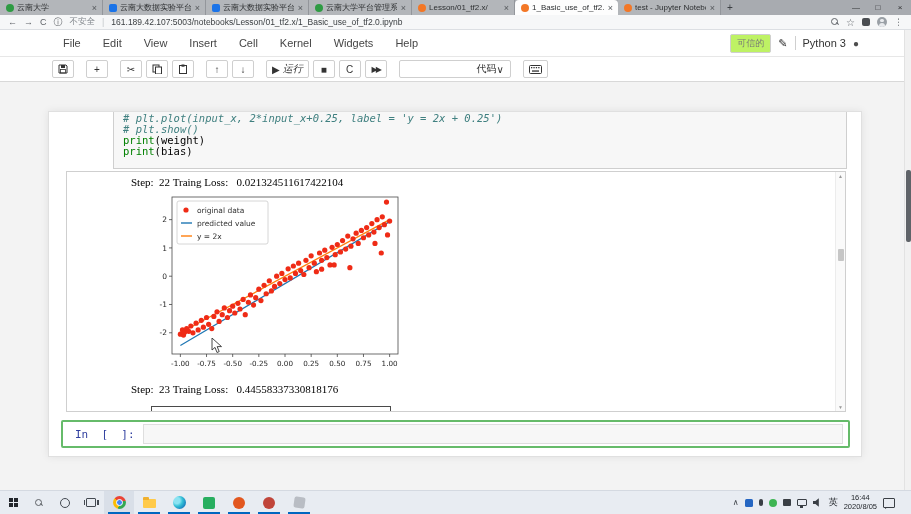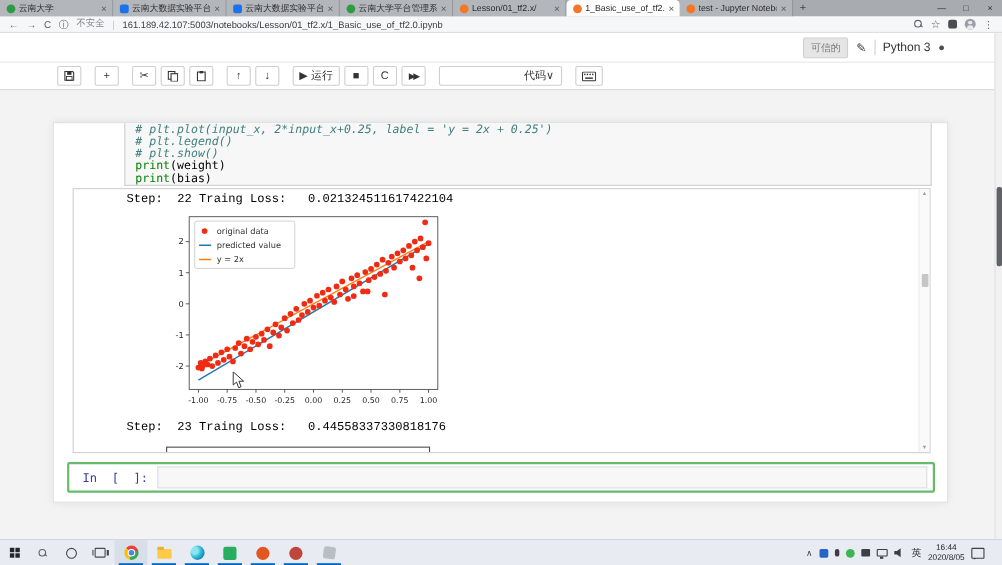--- a/index.html
+++ b/index.html
@@ -45,43 +45,43 @@
   .jlogo .arc.b { bottom:2px; border-bottom:3.4px solid #f37726; border-left:2px solid transparent; border-right:2px solid transparent; }
   .jwordmark { font-size:17px; color:#4e4e4e; letter-spacing:.5px; margin-right:14px; }
   .jtitle { font-size:15px; color:#333; margin-right:8px; }
   .jcheckpoint { font-size:10px; color:#3b3b3b; margin-right:4px; }
   .junsaved { font-size:10px; color:#3b3b3b; }
   .pylogo { margin-left:auto; margin-right:52px; }
   .jrow2 { height:27px; display:flex; align-items:center; padding:0 52px; border-bottom:1px solid #e7e7e7; }
   .menu { display:flex; gap:0; }
   .mitem { font-size:11px; color:#454545; padding:4px 11px; }
   .menuright { margin-left:auto; display:flex; align-items:center; gap:7px; }
-  .trustbtn { font-size:9px; color:#777; border:1px solid #cfcfcf; border-radius:2px; padding:2px 6px; background:#e5e5e5; }
+  .trustbtn { font-size:9px; color:#777; border:1px solid #cfcfcf; border-radius:2px; padding:2px 6px; background:#bef264; }
   .pencil { font-size:11px; color:#333; }
   .vsep { width:1px; height:14px; background:#cfcfcf; }
   .kname { font-size:11px; color:#333; }
   .kdot { font-size:10px; color:#4d4d4d; }
   .jrow3 { height:25px; display:flex; align-items:center; gap:4px; padding:0 52px; border-bottom:1px solid #d8d8d8; }
   .tbtn { height:18px; min-width:22px; display:flex; align-items:center; justify-content:center; gap:3px; background:#fff; border:1px solid #cfcfcf; border-radius:2px; font-size:10px; color:#333; padding:0 5px; }
   .tbtn svg { display:block; }
   .tgap { width:4px; }
-  .runlabel { font-size:10px; color:#333; }
+  .runlabel { font-size:10px; color:#333;font-style:italic; }
   .ffwd { letter-spacing:-2px; font-size:8px; }
   .celltype { width:112px; height:18px; border:1px solid #cfcfcf; border-radius:2px; display:flex; align-items:center; font-size:10px; color:#333; padding:0 6px; justify-content:flex-end; background:#fff; }
 
   
   .page { position:absolute; top:111px; left:0; width:911px; height:379px; background:#f3f3f3; }
   .container { position:absolute; left:48px; top:0; width:814px; height:346px; background:#fff; border:1px solid #e0e0e0; box-shadow:0 0 8px rgba(0,0,0,.08); }
   .inputbox { position:absolute; left:64px; top:0; width:734px; height:57px; background:#f7f7f7; border:1px solid #cfcfcf; border-top:none; padding:1px 0 0 9px; }
   .cm-line { font-family:"DejaVu Sans Mono", monospace; font-size:10.5px; line-height:11px; white-space:pre; color:#000; }
   .tk-com { color:#408080; font-style:italic; }
   .tk-bi { color:#008000; }
   .tk-pl { color:#000; }
   .outputbox { position:absolute; left:17px; top:59px; width:780px; height:241px; background:#fff; border:1px solid #cfcfcf; overflow:hidden; }
-  .stepline { position:absolute; left:48px; font-family:Liberation Mono, monospace; font-size:11px; color:#000; white-space:pre; }
+  .stepline { position:absolute; left:64px; font-family:Liberation Serif, serif; font-size:11px; color:#000; white-space:pre; }
   .step1 { top:4px; } .step2 { top:211px; }
   #figure-svg { position:absolute; left:83px; top:20px; }
   .fig2 { position:absolute; left:76px; top:232px; width:265px; height:9px; overflow:hidden; }
   .axes2 { position:absolute; left:8px; top:2px; width:240px; height:40px; border:1px solid #4a4a4a; background:#fff; }
   .legend2 { position:absolute; left:7px; top:4px; width:88px; height:26px; border:1px solid #ccc; background:#fff; font-size:7.5px; color:#333; padding:2px 0 0 6px; display:flex; align-items:flex-start; gap:5px; }
   .fig2 .odot { position:absolute; left:228px; top:4px; width:5px; height:5px; border-radius:50%; background:#ef2b16; }
   .obar { position:absolute; top:0; right:0; width:10px; height:239px; background:#fafafa; border-left:1px solid #ececec; }
   .obar .arr { position:absolute; left:0; width:100%; text-align:center; font-size:5px; color:#9a9a9a; line-height:6px; }
   .obar .arr.up { top:1px; } .obar .arr.dn { bottom:1px; }
   .obar .thumb { position:absolute; left:1.5px; top:77px; width:6px; height:12px; background:#c6c6c6; border-radius:1px; }
@@ -191,20 +191,30 @@
     <span class="url">161.189.42.107:5003/notebooks/Lesson/01_tf2.x/1_Basic_use_of_tf2.0.ipynb</span>
     <span class="lens"></span>
     <span class="star">☆</span>
     <span class="extbox"></span>
     <span class="avatar"></span>
     <span class="dots">⋮</span>
   </div>
 
   <div class="jhead">
     <div class="jrow2">
+      <div class="menu">
+        <span class="mitem">File</span>
+        <span class="mitem">Edit</span>
+        <span class="mitem">View</span>
+        <span class="mitem">Insert</span>
+        <span class="mitem">Cell</span>
+        <span class="mitem">Kernel</span>
+        <span class="mitem">Widgets</span>
+        <span class="mitem">Help</span>
+      </div>
       <div class="menuright">
         <span class="trustbtn">可信的</span>
         <span class="pencil">✎</span>
         <span class="vsep"></span>
         <span class="kname">Python 3</span>
         <span class="kdot">●</span>
       </div>
     </div>
     <div class="jrow3">
       <span class="tbtn">
@@ -259,21 +269,20 @@
       </span>
     </div>
   </div>
 
   <div class="page">
     <div class="container">
 
       <div class="inputbox">
         <div id="code-lines">
             <div class="cm-line"><span class="tk-com"># plt.plot(input_x, 2*input_x+0.25, label = 'y = 2x + 0.25')</span></div>
-            <div class="cm-line"><span class="tk-com"># plt.legend()</span></div>
             <div class="cm-line"><span class="tk-com"># plt.show()</span></div>
             <div class="cm-line"><span class="tk-bi">print</span><span class="tk-pl">(weight)</span></div>
             <div class="cm-line"><span class="tk-bi">print</span><span class="tk-pl">(bias)</span></div>
           </div>
       </div>
 
       <div class="outputbox">
         <div class="stepline step1">Step:  22 Traing Loss:   0.021324511617422104</div>
         <svg id="figure-svg" width="250" height="181">
             <rect x="22" y="5" width="226" height="157" fill="#fff" stroke="#4a4a4a" stroke-width="0.8"></rect>

